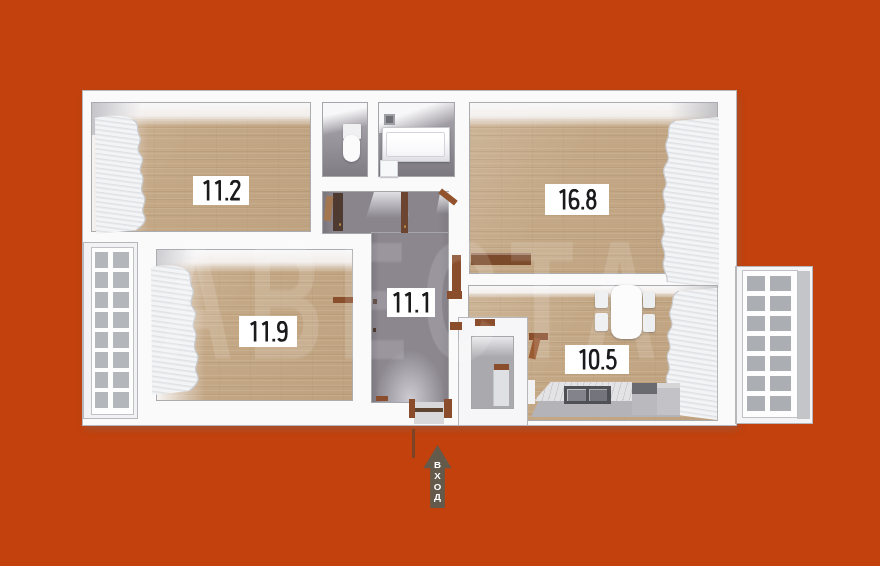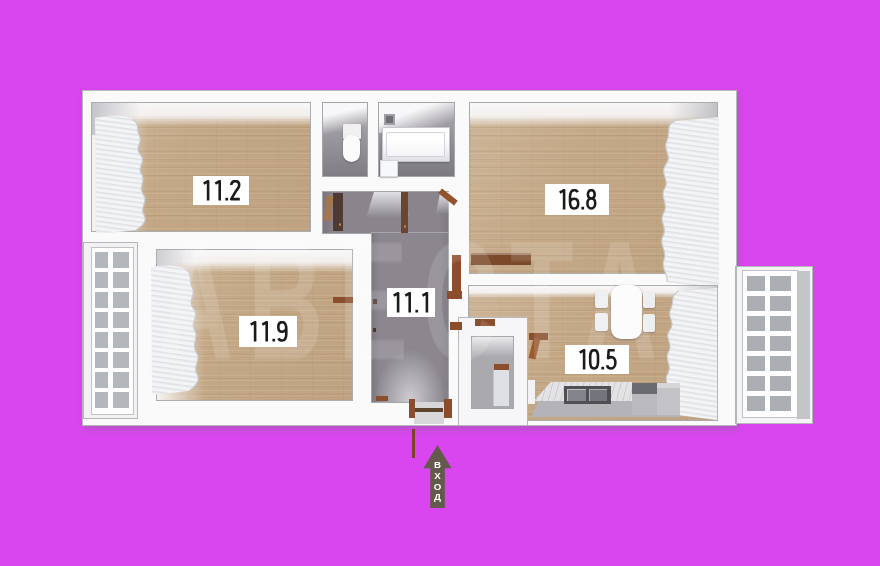--- a/index.html
+++ b/index.html
@@ -1,16 +1,16 @@
 <!DOCTYPE html>
 <html><head>
 <meta charset="utf-8">
 <style>
   html,body{margin:0;padding:0;}
-  #stage{position:relative;width:880px;height:566px;background:#d946ef;overflow:hidden;
+  #stage{position:relative;width:880px;height:566px;background:#c2410c;overflow:hidden;
          font-family:"Liberation Sans",sans-serif;}
   .abs{position:absolute;}
   .wood{background-color:#c4a886;
     background-image:
       repeating-linear-gradient(to right, rgba(110,75,40,.045) 0 1px, rgba(0,0,0,0) 1px 31px),
       repeating-linear-gradient(to bottom, rgba(255,255,255,.09) 0 1px, rgba(0,0,0,0) 1px 5px),
       repeating-linear-gradient(to bottom, rgba(100,65,30,.08) 0 1px, rgba(0,0,0,0) 1px 8px),
       linear-gradient(120deg, rgba(255,255,255,.15) 0%, rgba(255,255,255,0) 40%, rgba(90,60,30,.05) 100%);
     box-shadow:0 0 0 1px #abacb0;}
   .gray{background:#8a858d;box-shadow:0 0 0 1px #a5a6aa;}

